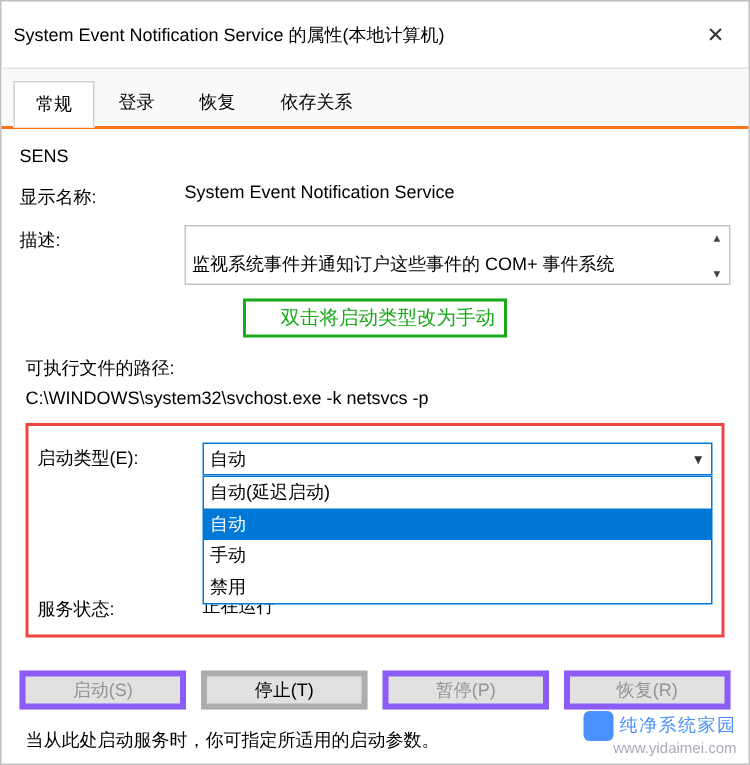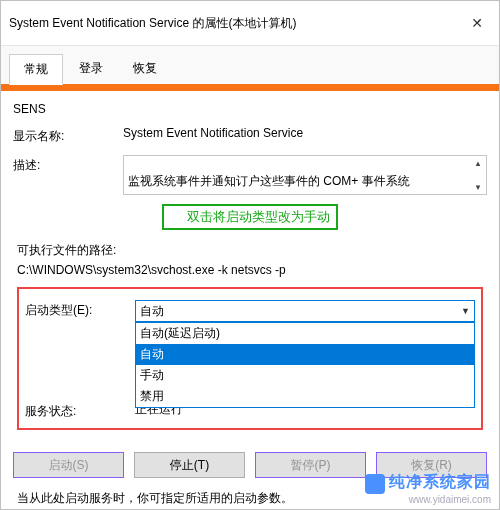--- a/index.html
+++ b/index.html
@@ -1,21 +1,21 @@
 <!DOCTYPE html>
 <html><head>
 <meta charset="utf-8">
 <style>
   * { box-sizing: border-box; margin: 0; padding: 0; }
   html, body { width: 500px; height: 510px; font-family: "Microsoft YaHei", "Segoe UI", Tahoma, sans-serif; font-size: 12px; background: #fff; color: #000; overflow: hidden; }
   .window { width: 500px; height: 510px; border: 1px solid #bfbfbf; background: #fff; position: relative; }
   .titlebar { display: flex; align-items: center; justify-content: space-between; height: 45px; padding: 0 0 0 8px; border-bottom: 1px solid #e5e5e5; }
   .title { font-size: 12px; color: #000; }
   .close-btn { width: 44px; height: 30px; display: flex; align-items: center; justify-content: center; color: #333; font-size: 14px; }
-  .tabs { display: flex; padding: 8px 8px 0 8px; background: #f9f9f9; border-bottom: 7px solid #f97316; }
+  .tabs { display: flex; padding: 8px 8px 0 8px; background: #f9f9f9; border-bottom: 2px solid #f97316; }
   .tab { padding: 6px 14px; margin-right: 2px; font-size: 12px; cursor: default; }
   .tab.active { border: 1px solid #d0d0d0; border-bottom: 1px solid #fff; background: #fff; margin-bottom: -1px; }
   .content { padding: 6px 12px 4px 12px; }
   .row { display: flex; align-items: flex-start; padding: 5px 0; }
   .lbl { width: 110px; color: #000; padding-top: 2px; }
   .val { flex: 1; }
   .desc-box { flex: 1; border: 1px solid #c5c5c5; background: #fff; padding: 17px 20px 14px 4px; position: relative; height: 40px; }
   .desc-scroll-up, .desc-scroll-down { position: absolute; right: 0; width: 16px; height: 14px; display: flex; align-items: center; justify-content: center; font-size: 9px; color: #444; }
   .desc-scroll-up { top: 0; } .desc-scroll-down { bottom: 0; }
   .annotation-box { margin: 4px auto 10px auto; width: 176px; border: 2px solid #18a818; text-align: right; padding: 2px 6px; color: #18a818; font-size: 13px; }
@@ -23,43 +23,44 @@
   .red-outline { border: 2px solid #ef4444; padding: 6px 6px 6px 6px; margin: 0 4px 12px 4px; }
   .combo-wrap { position: relative; }
   .combo { display: flex; align-items: center; border: 1px solid #0078d7; background: #fff; height: 22px; padding: 0 4px; cursor: default; }
   .combo .sel { flex: 1; font-size: 12px; }
   .combo .arrow { font-size: 9px; color: #333; }
   .dropdown { position: absolute; top: 22px; left: 0; right: 0; border: 1px solid #0078d7; background: #fff; z-index: 10; }
   .opt { padding: 2px 4px; font-size: 12px; cursor: default; }
   .opt.highlight { background: #0078d7; color: #fff; }
   .status-row { display: flex; padding: 4px 0 2px 0; }
   .btn-row { display: flex; gap: 10px; padding: 6px 12px 4px 12px; }
-  .btn { flex: 1; height: 26px; border: 1px solid #8b5cf6; background: #e1e1e1; color: #949494; font-size: 12px; display: flex; align-items: center; justify-content: center; cursor: default; }
+  .btn { flex: 1; height: 26px; border: 4px solid #8b5cf6; background: #e1e1e1; color: #949494; font-size: 12px; display: flex; align-items: center; justify-content: center; cursor: default; }
   .btn.enabled { background: #e1e1e1; color: #000; border-color: #adadad; }
   .hint { padding: 8px 16px 12px 16px; font-size: 12px; }
   .param-row { display: flex; padding: 0 16px 10px 16px; align-items: center; }
   .param-input { flex: 1; height: 22px; border: 1px solid #dcdcdc; background: #f4f4f4; margin-left: 4px; }
   .watermark { position: absolute; right: 8px; bottom: 4px; text-align: right; }
-  .wm1 { color: #4b90ff; font-size: 16px; font-weight: 700; letter-spacing: 1px; }
+  .wm1 { color: #4b90ff; font-size: 12px; font-weight: 400; letter-spacing: 1px; }
   .wm2 { color: #aab; font-size: 10px; }
   .wm-icon { width: 20px; height: 20px; border-radius: 4px; background: #4b90ff; display: inline-block; vertical-align: middle; margin-right: 4px; }
 </style>
 </head>
 <body>
 
 <div class="window">
   <div class="titlebar">
     <div class="title">System Event Notification Service 的属性(本地计算机)</div>
     <div class="close-btn">✕</div>
   </div>
 
   <div class="tabs">
     <div class="tab active">常规</div>
     <div class="tab">登录</div>
     <div class="tab">恢复</div>
+    <div class="tab">依存关系</div>
   </div>
 
   <div class="content">
     <div class="row">
       <div class="val">SENS</div>
     </div>
     <div class="row">
       <div class="lbl">显示名称:</div>
       <div class="val">System Event Notification Service</div>
     </div>

